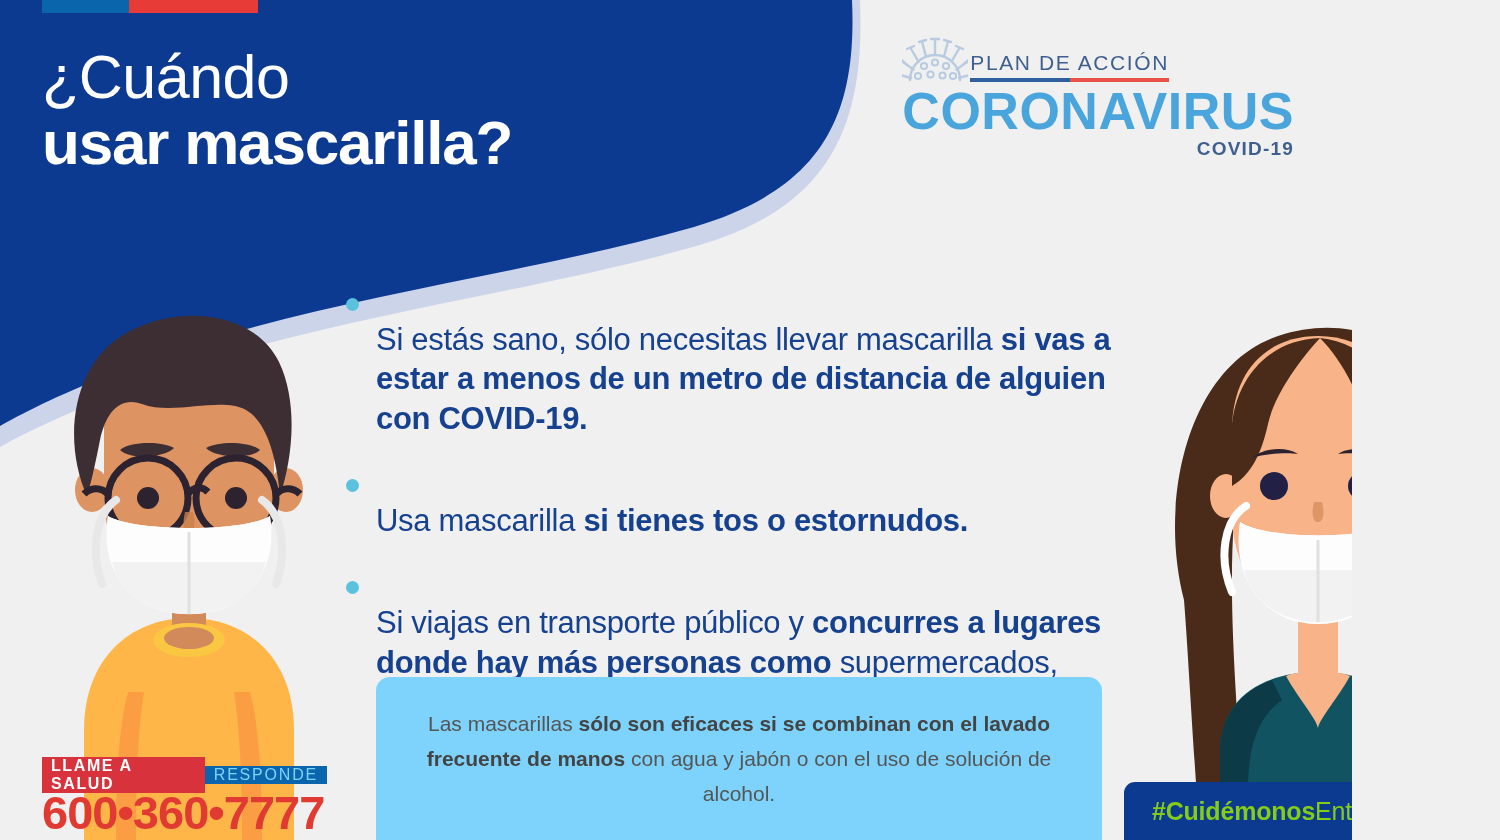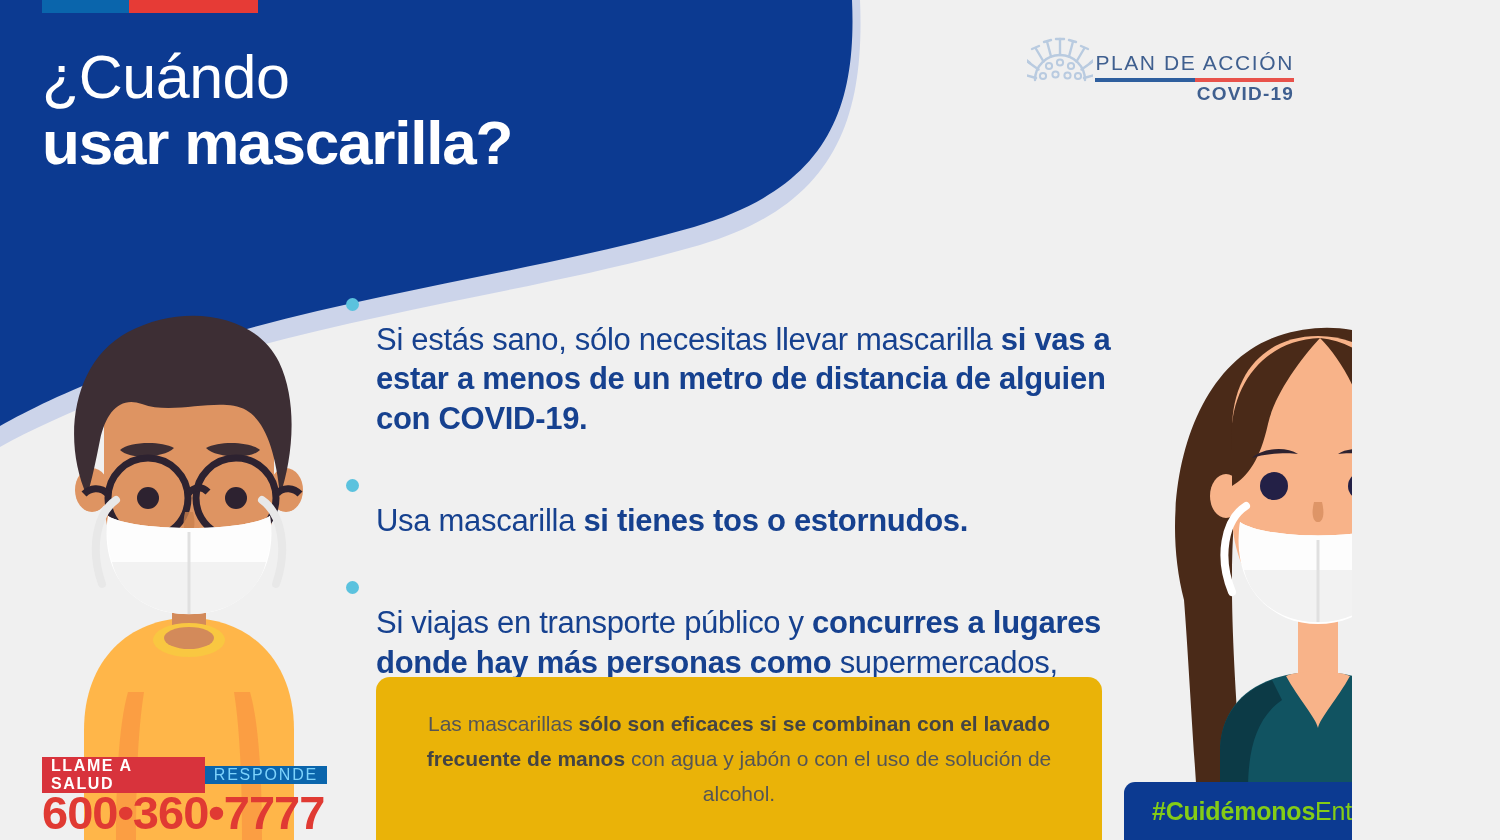--- a/index.html
+++ b/index.html
@@ -79,21 +79,21 @@
   .bullet-text {
     font-size: 31px; line-height: 1.27; color: #16418f;
     font-weight: 400; letter-spacing: -0.3px; margin-top: 36px;
   }
   .bullet-text b { font-weight: 800; }
 
   
   .note-box {
     position: absolute; left: 376px; top: 677px;
     width: 726px; height: 163px;
-    background: #eab308; border-radius: 14px 14px 0 0;
+    background: #7dd3fc; border-radius: 14px 14px 0 0;
     z-index: 6;
     display: flex; align-items: center; justify-content: center;
     padding: 0 42px;
   }
   .note-text {
     font-size: 21px; line-height: 1.68; color: #555555;
     text-align: center; font-weight: 400;
   }
   .note-text b { font-weight: 700; color: #444444; }
 
@@ -195,20 +195,21 @@
         </svg>
       </span>
       <span class="logo-right">
         <span class="plan-accion">PLAN DE ACCIÓN</span>
         <span class="logo-rule">
           <span class="lr-b"></span>
           <span class="lr-r"></span>
         </span>
       </span>
     </div>
+    <div class="coronavirus">CORONAVIRUS</div>
     <div class="covid19">COVID-19</div>
   </div>
 
   <div class="char char-boy">
     <svg width="330" height="540" viewBox="0 0 330 540" xmlns="http://www.w3.org/2000/svg">
 
       <path d="M60,540 L60,430 C60,360 105,318 165,318 C225,318 270,360 270,430 L270,540 Z" fill="#ffb649"></path>
       <path d="M92,540 C92,470 96,420 104,392 L120,392 C114,430 112,480 112,540 Z" fill="#f99542" opacity="0.75"></path>
       <path d="M238,540 C238,470 234,420 226,392 L210,392 C216,430 218,480 218,540 Z" fill="#f99542" opacity="0.75"></path>
 

